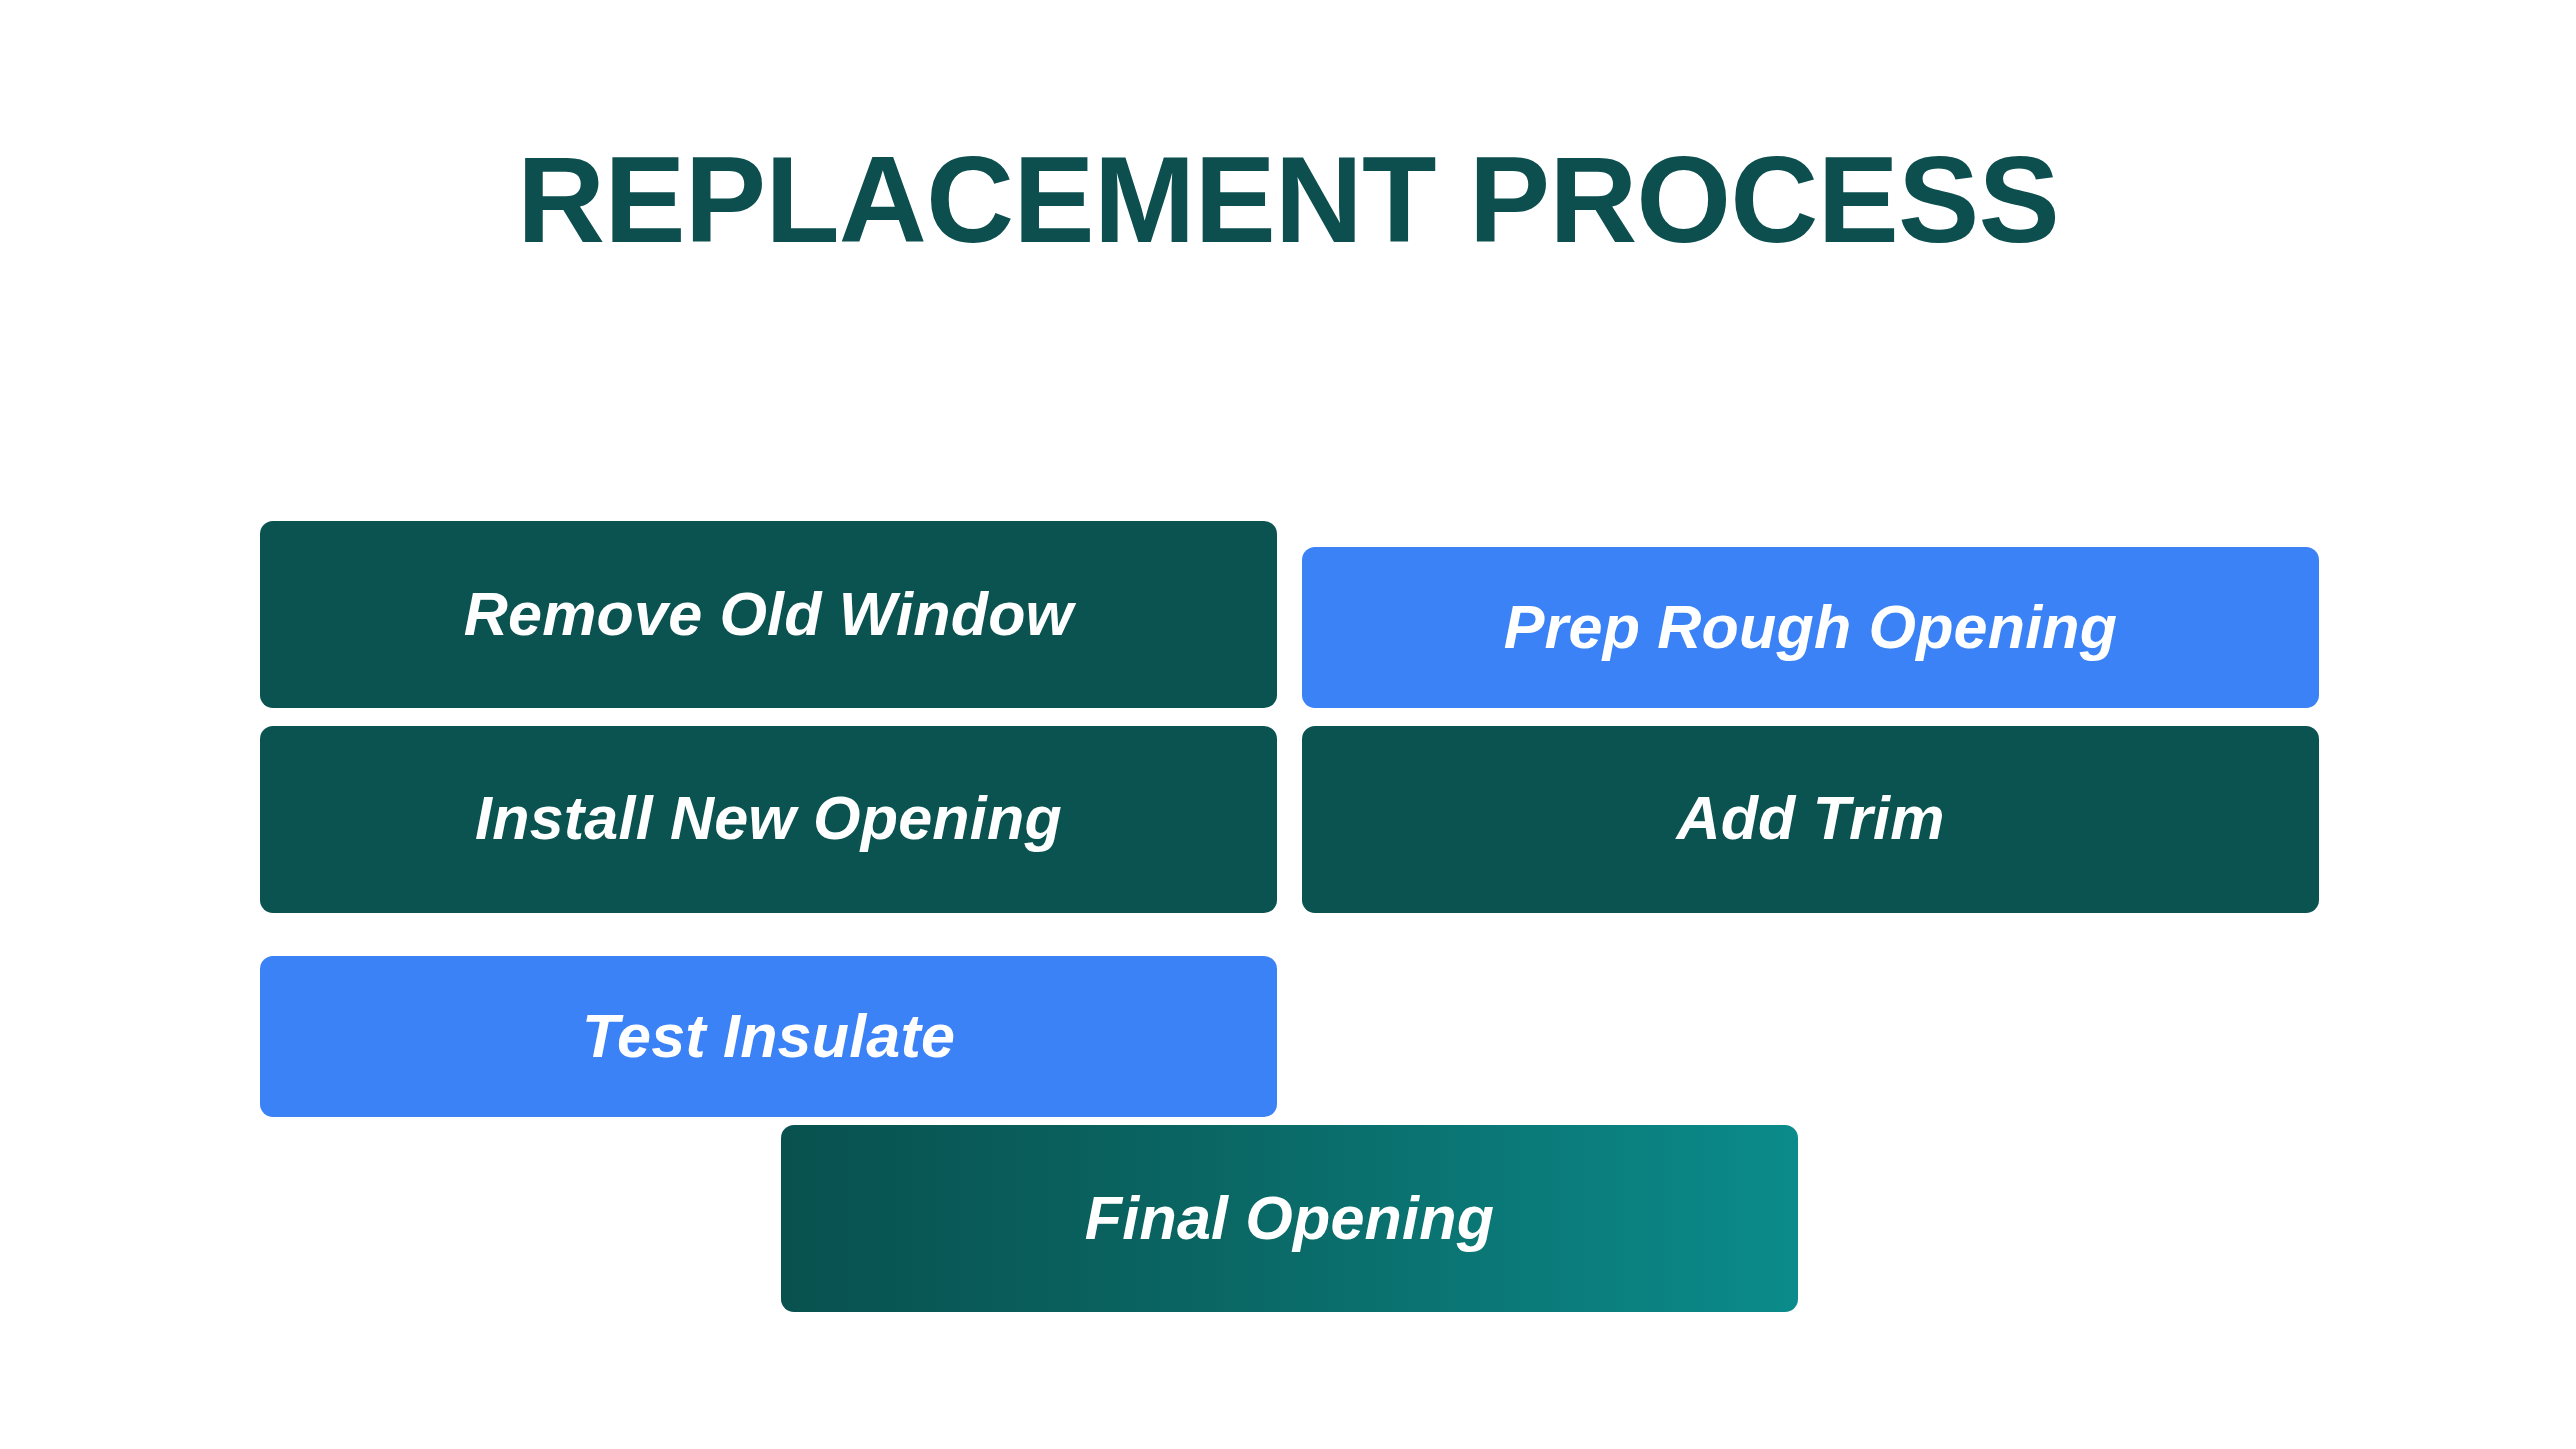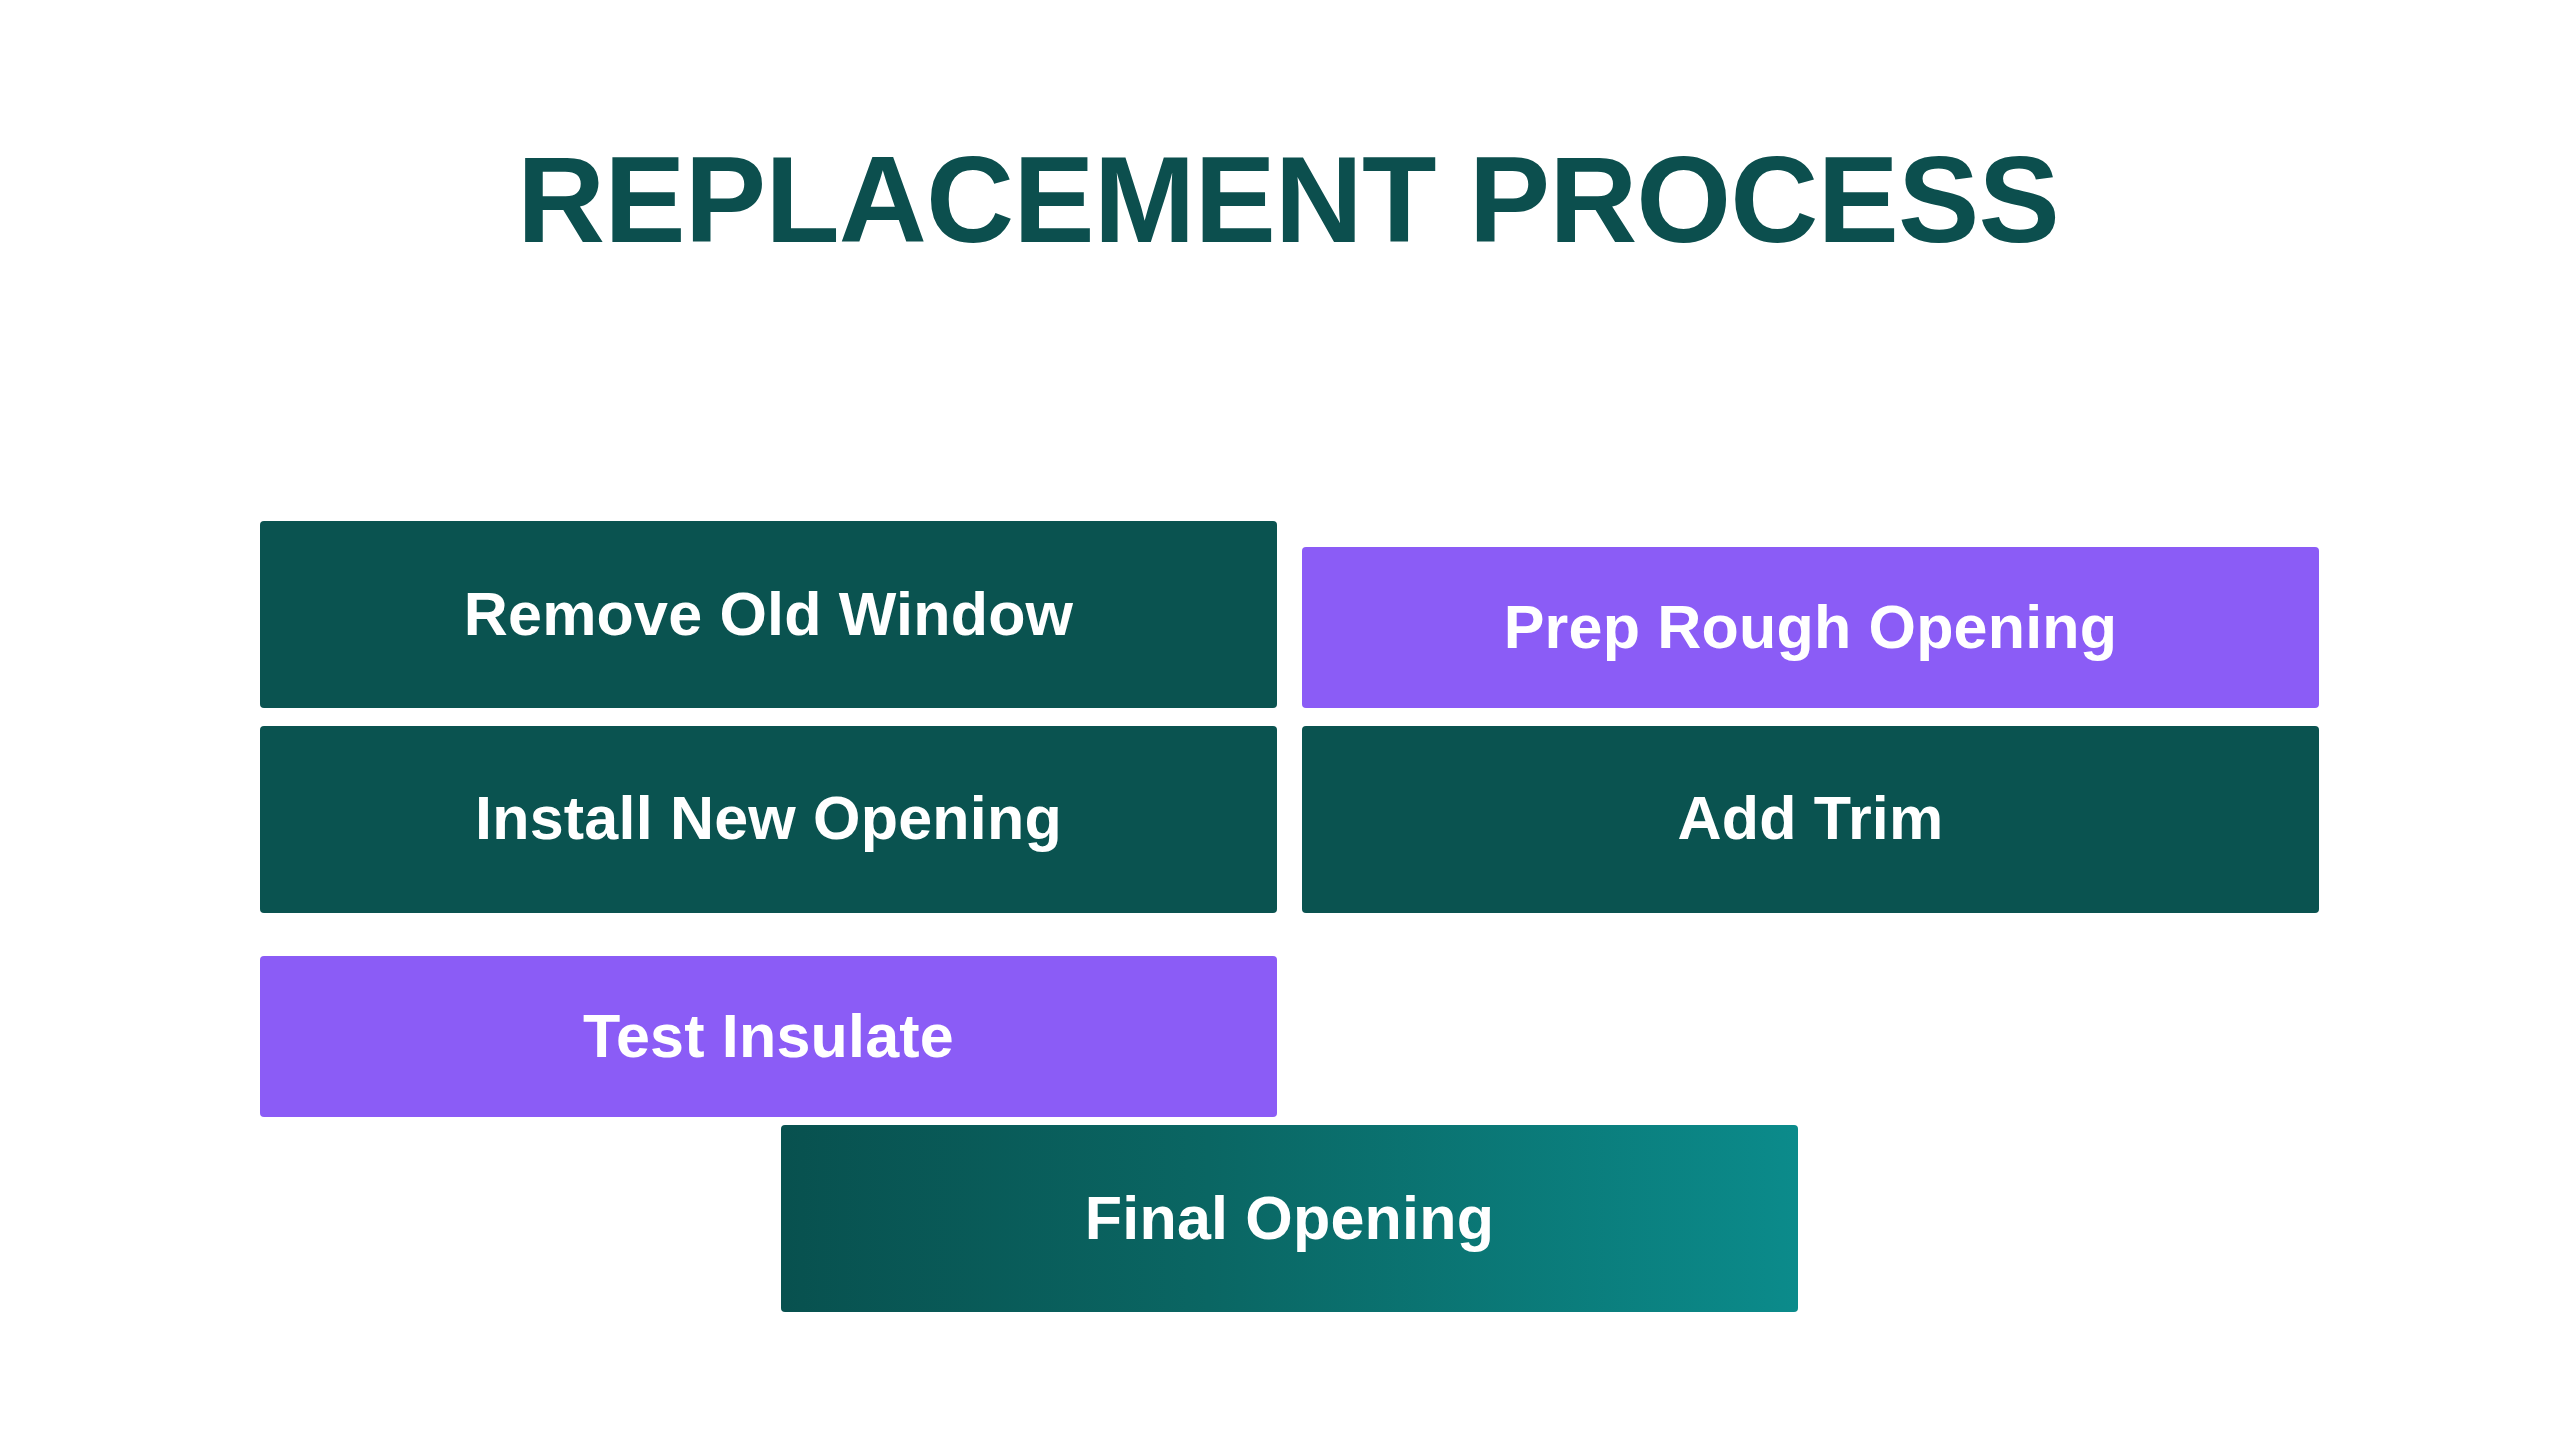--- a/index.html
+++ b/index.html
@@ -50,40 +50,41 @@
     top: 521px;
     width: 2059px;
     display: grid;
     grid-template-columns: 1017px 1017px;
     grid-template-rows: 187px 187px 187px;
     column-gap: 25px;
     row-gap: 17.5px;
   }
 
   .step-box {
-    border-radius: 4px;
+    border-radius: 13px;
     display: flex;
     align-items: center;
     justify-content: center;
     text-align: center;
     box-sizing: border-box;
     padding: 0 37px;
+    font-style: italic;
   }
   .step-box .step-label {
     font-family: "Liberation Sans", sans-serif;
     font-weight: 600;
     font-size: 61px;
     line-height: 1.1;
     color: #ffffff;
     letter-spacing: 0.2px;
     white-space: nowrap;
   }
 
   .tone-dark  { background: #0a5350; }
-  .tone-light { background: #8b5cf6; margin-top: 26px; }
+  .tone-light { background: #3b82f6; margin-top: 26px; }
 
   
   .final-row {
     position: absolute;
     left: 781px;
     top: 1125px;
     width: 1017px;
     height: 187px;
   }
   .tone-gradient {

